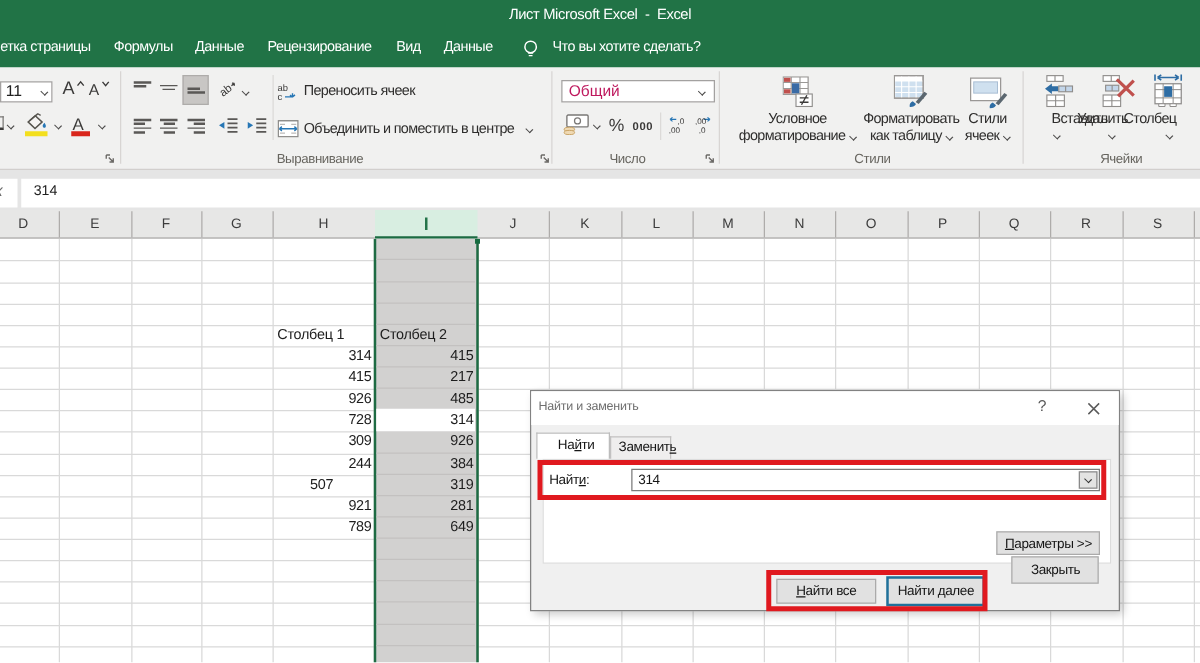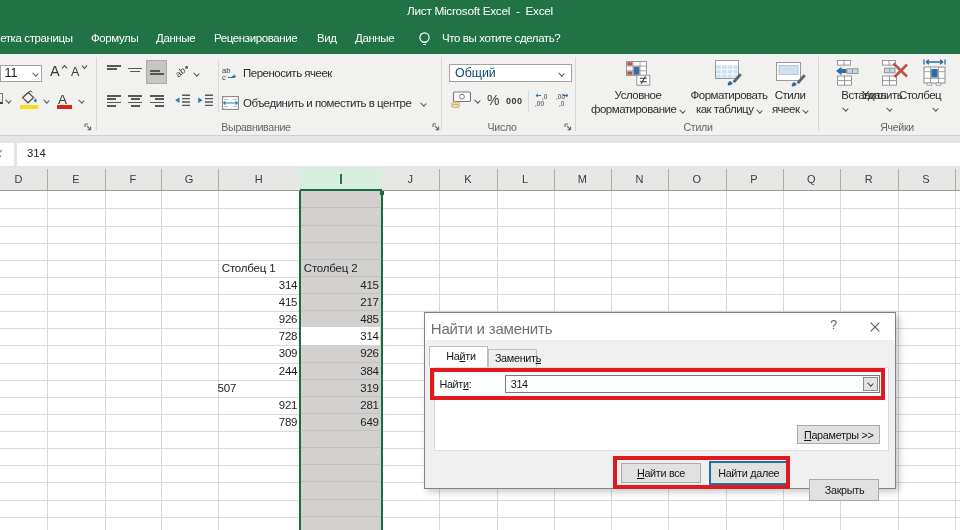--- a/index.html
+++ b/index.html
@@ -162,21 +162,21 @@
 
   <svg class="ab" style="left:222px;top:42px" width="17" height="14" viewBox="0 0 17 14">
       <rect x="0.6" y="0.6" width="15.8" height="12.8" fill="#fff" stroke="#8a8886" stroke-width="1.1"></rect>
       <path d="M2 3.5h4M11 3.5h4M2 10.5h4M11 10.5h4" stroke="#bdbbb9" stroke-width="1"></path>
       <path d="M1.5 7h14M1.5 7l2-1.7M1.5 7l2 1.7M15.5 7l-2-1.7M15.5 7l-2 1.7" stroke="#2676b5" stroke-width="1.1" fill="none"></path>
     </svg>
   <div class="ab rtxt" style="left:243px;top:43px">Объединить и поместить в центре</div>
   <s class="chev ab" style="left:421px;top:47px"></s>
 
   <div class="ab" style="left:448.5px;top:9.5px;width:123.5px;height:18px;background:#fff;border:1px solid #a3a1a0"></div>
-  <div class="ab" style="left:455px;top:11.5px;font-size:12.4px;color:#0c4a6e">Общий</div>
+  <div class="ab" style="left:455px;top:11.5px;font-size:12.4px;color:#be185d">Общий</div>
   <s class="chev ab" style="left:559px;top:16.5px"></s>
   <svg class="ab" style="left:450px;top:37px" width="22" height="17" viewBox="0 0 22 17">
       <rect x="3.5" y="1" width="17" height="9.5" rx="1" fill="#fff" stroke="#7a7876" stroke-width="1.1"></rect>
       <circle cx="12" cy="5.7" r="2.4" fill="none" stroke="#7a7876" stroke-width="1"></circle>
       <ellipse cx="5.5" cy="12.5" rx="4.2" ry="1.7" fill="#efd9b3" stroke="#c9a365" stroke-width=".8"></ellipse>
       <ellipse cx="5.5" cy="15" rx="4.2" ry="1.7" fill="#efd9b3" stroke="#c9a365" stroke-width=".8"></ellipse>
     </svg>
   <s class="chev ab" style="left:475px;top:44px"></s>
   <div class="ab" style="left:487px;top:38px;font-size:14px;color:#3b3a39">%</div>
   <div class="ab" style="left:506px;top:42px;font-size:9px;letter-spacing:.5px;color:#3b3a39;font-weight:bold">000</div>
@@ -353,39 +353,39 @@
   </div>
   <div class="ab" style="left:379.9px;top:0;width:4.2px;height:3.9px;background:#176c41"></div>
 
   <div class="ab cell" style="left:221.8px;top:68.5px">Столбец 1</div>
   <div class="ab cell" style="left:217.5px;top:85.6px;width:79.8px;text-align:right">314</div>
   <div class="ab cell" style="left:217.5px;top:102.7px;width:79.8px;text-align:right">415</div>
   <div class="ab cell" style="left:217.5px;top:119.9px;width:79.8px;text-align:right">926</div>
   <div class="ab cell" style="left:217.5px;top:137px;width:79.8px;text-align:right">728</div>
   <div class="ab cell" style="left:217.5px;top:154.1px;width:79.8px;text-align:right">309</div>
   <div class="ab cell" style="left:217.5px;top:171.2px;width:79.8px;text-align:right">244</div>
-  <div class="ab cell" style="left:217.5px;top:188.3px;width:79.8px;text-align:left">507</div>
+  <div class="ab cell" style="left:217.5px;top:188.3px;width:79.8px;text-align:center">507</div>
   <div class="ab cell" style="left:217.5px;top:205.5px;width:79.8px;text-align:right">921</div>
   <div class="ab cell" style="left:217.5px;top:222.6px;width:79.8px;text-align:right">789</div>
 
   <div class="ab cell" style="left:303.8px;top:68.5px;z-index:5">Столбец 2</div>
   <div class="ab cell" style="left:302px;top:85.6px;width:76.8px;text-align:right;z-index:5">415</div>
   <div class="ab cell" style="left:302px;top:102.7px;width:76.8px;text-align:right;z-index:5">217</div>
   <div class="ab cell" style="left:302px;top:119.9px;width:76.8px;text-align:right;z-index:5">485</div>
   <div class="ab cell" style="left:302px;top:137px;width:76.8px;text-align:right;z-index:5">314</div>
   <div class="ab cell" style="left:302px;top:154.1px;width:76.8px;text-align:right;z-index:5">926</div>
   <div class="ab cell" style="left:302px;top:171.2px;width:76.8px;text-align:right;z-index:5">384</div>
   <div class="ab cell" style="left:302px;top:188.3px;width:76.8px;text-align:right;z-index:5">319</div>
   <div class="ab cell" style="left:302px;top:205.5px;width:76.8px;text-align:right;z-index:5">281</div>
   <div class="ab cell" style="left:302px;top:222.6px;width:76.8px;text-align:right;z-index:5">649</div>
 </div>
 
 <div id="dlg" class="ab">
   <div id="dtitle" class="ab"></div>
-  <div class="ab" style="left:5.5px;top:6.5px;font-size:15px;letter-spacing:-0.2px;color:#6f6f6f">Найти и заменить</div>
+  <div class="ab" style="left:5.5px;top:6.5px;font-size:10px;letter-spacing:-0.2px;color:#6f6f6f">Найти и заменить</div>
   <div class="ab" style="left:405px;top:5px;font-size:12.5px;color:#5a5a5a">?</div>
   <svg class="ab" style="left:445px;top:8.5px" width="10" height="10" viewBox="0 0 10 10">
       <path d="M0.7 0.7L9.3 9.3M9.3 0.7L0.7 9.3" stroke="#5a5a5a" stroke-width="1.15"></path>
     </svg>
 
   <div class="ab" style="left:8.3px;top:53.9px;width:455px;height:84.4px;background:#fff;border:1px solid #dcdcdc"></div>
 
   <div class="ab" style="left:63.2px;top:36.3px;width:48.6px;height:17.6px;background:#efeeee;border:1px solid #c2c1c1;border-bottom:none"></div>
   <div class="ab dtxt" style="left:69.6px;top:38.8px">Заменит<u>ь</u></div>
   <div class="ab" style="left:4.2px;top:32.8px;width:58.4px;height:21.6px;background:#fff;border:1px solid #bcbcbc;border-bottom:none"></div>
@@ -395,17 +395,17 @@
   <div class="ab" style="left:79.4px;top:62.3px;width:375.3px;height:17.9px;background:#fff;border:1px solid #7b7b7b">
      <div class="ab dtxt" style="left:5px;top:1.6px">314</div>
      <div class="ab" style="right:1px;top:1px;width:14.5px;height:13.9px;background:#e3e3e2;border:1px solid #8a8a8a"></div>
      <s class="chev ab" style="right:5.5px;top:4.5px;border-color:#333"></s>
   </div>
 
   <div class="ab btn" style="left:371.7px;top:111.6px;width:83.5px;height:19.8px;line-height:18.5px"><u>П</u>араметры &gt;&gt;</div>
 
   <div class="ab btn" style="left:195.7px;top:150.4px;width:80px;height:20px;line-height:19px"><u>Н</u>айти все</div>
   <div class="ab btn" style="left:284.2px;top:148.4px;width:78.5px;height:24px;line-height:20.5px;border:2px solid #20719a">Найти <u>д</u>алее</div>
-  <div class="ab btn" style="left:384.2px;top:166px;width:70px;height:21.5px;line-height:20px">Закрыть</div>
+  <div class="ab btn" style="left:384.2px;top:132px;width:70px;height:21.5px;line-height:20px">Закрыть</div>
 </div>
 
 <div class="ab redbox" style="left:429.6px;top:368.4px;width:455.1px;height:31.4px"></div>
 <div class="ab redbox" style="left:613.4px;top:455.6px;width:177px;height:33.1px"></div>
 
 </body></html>

